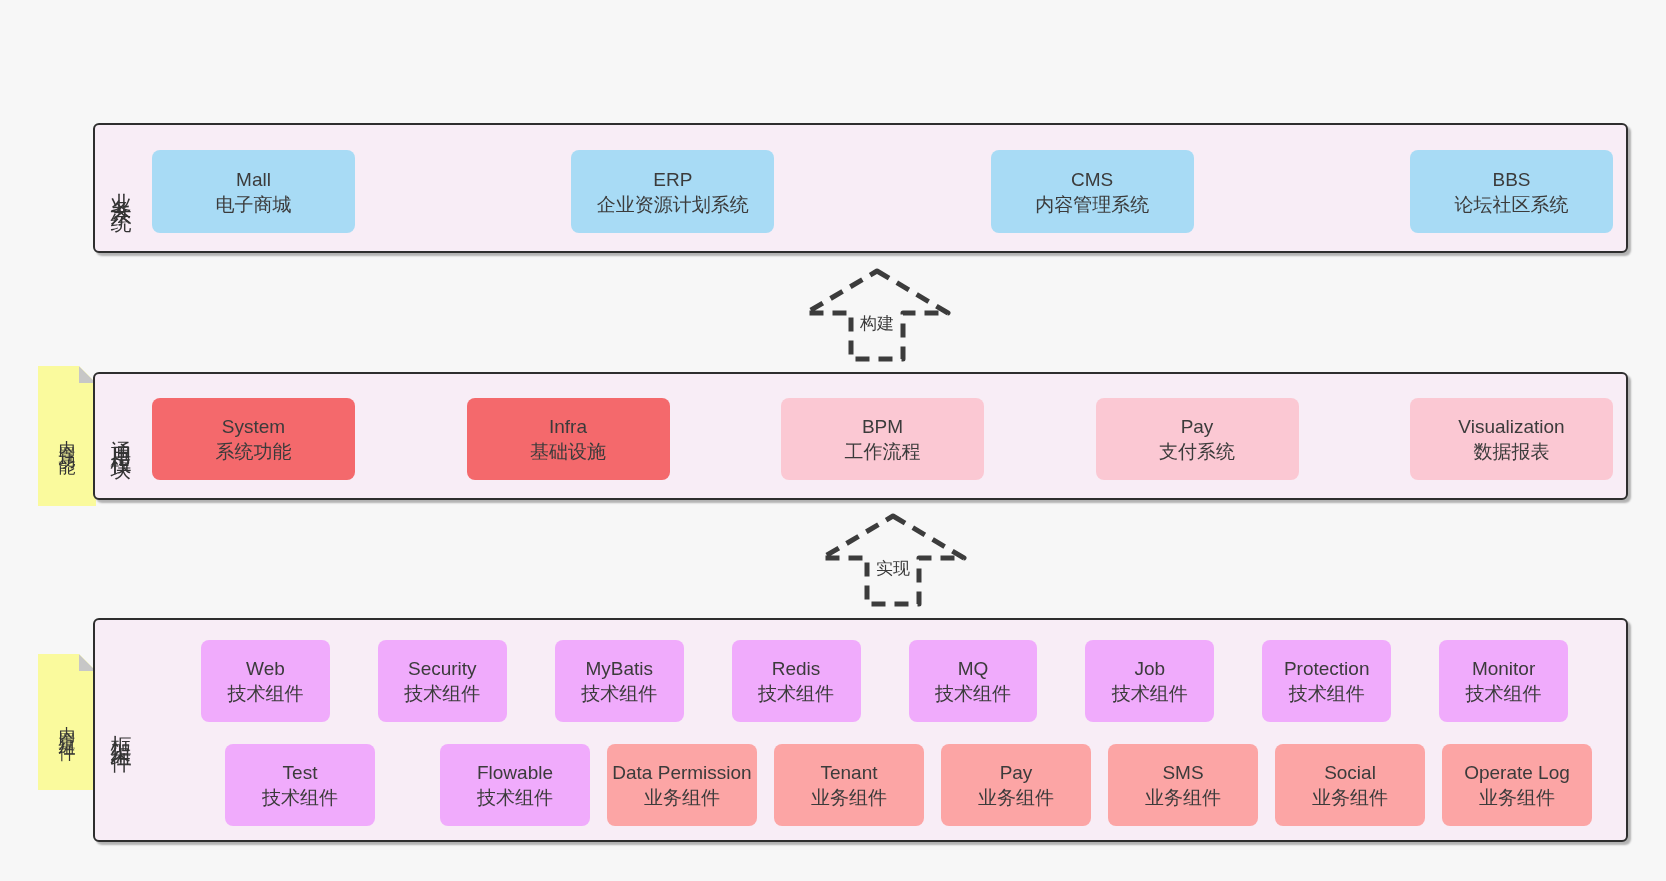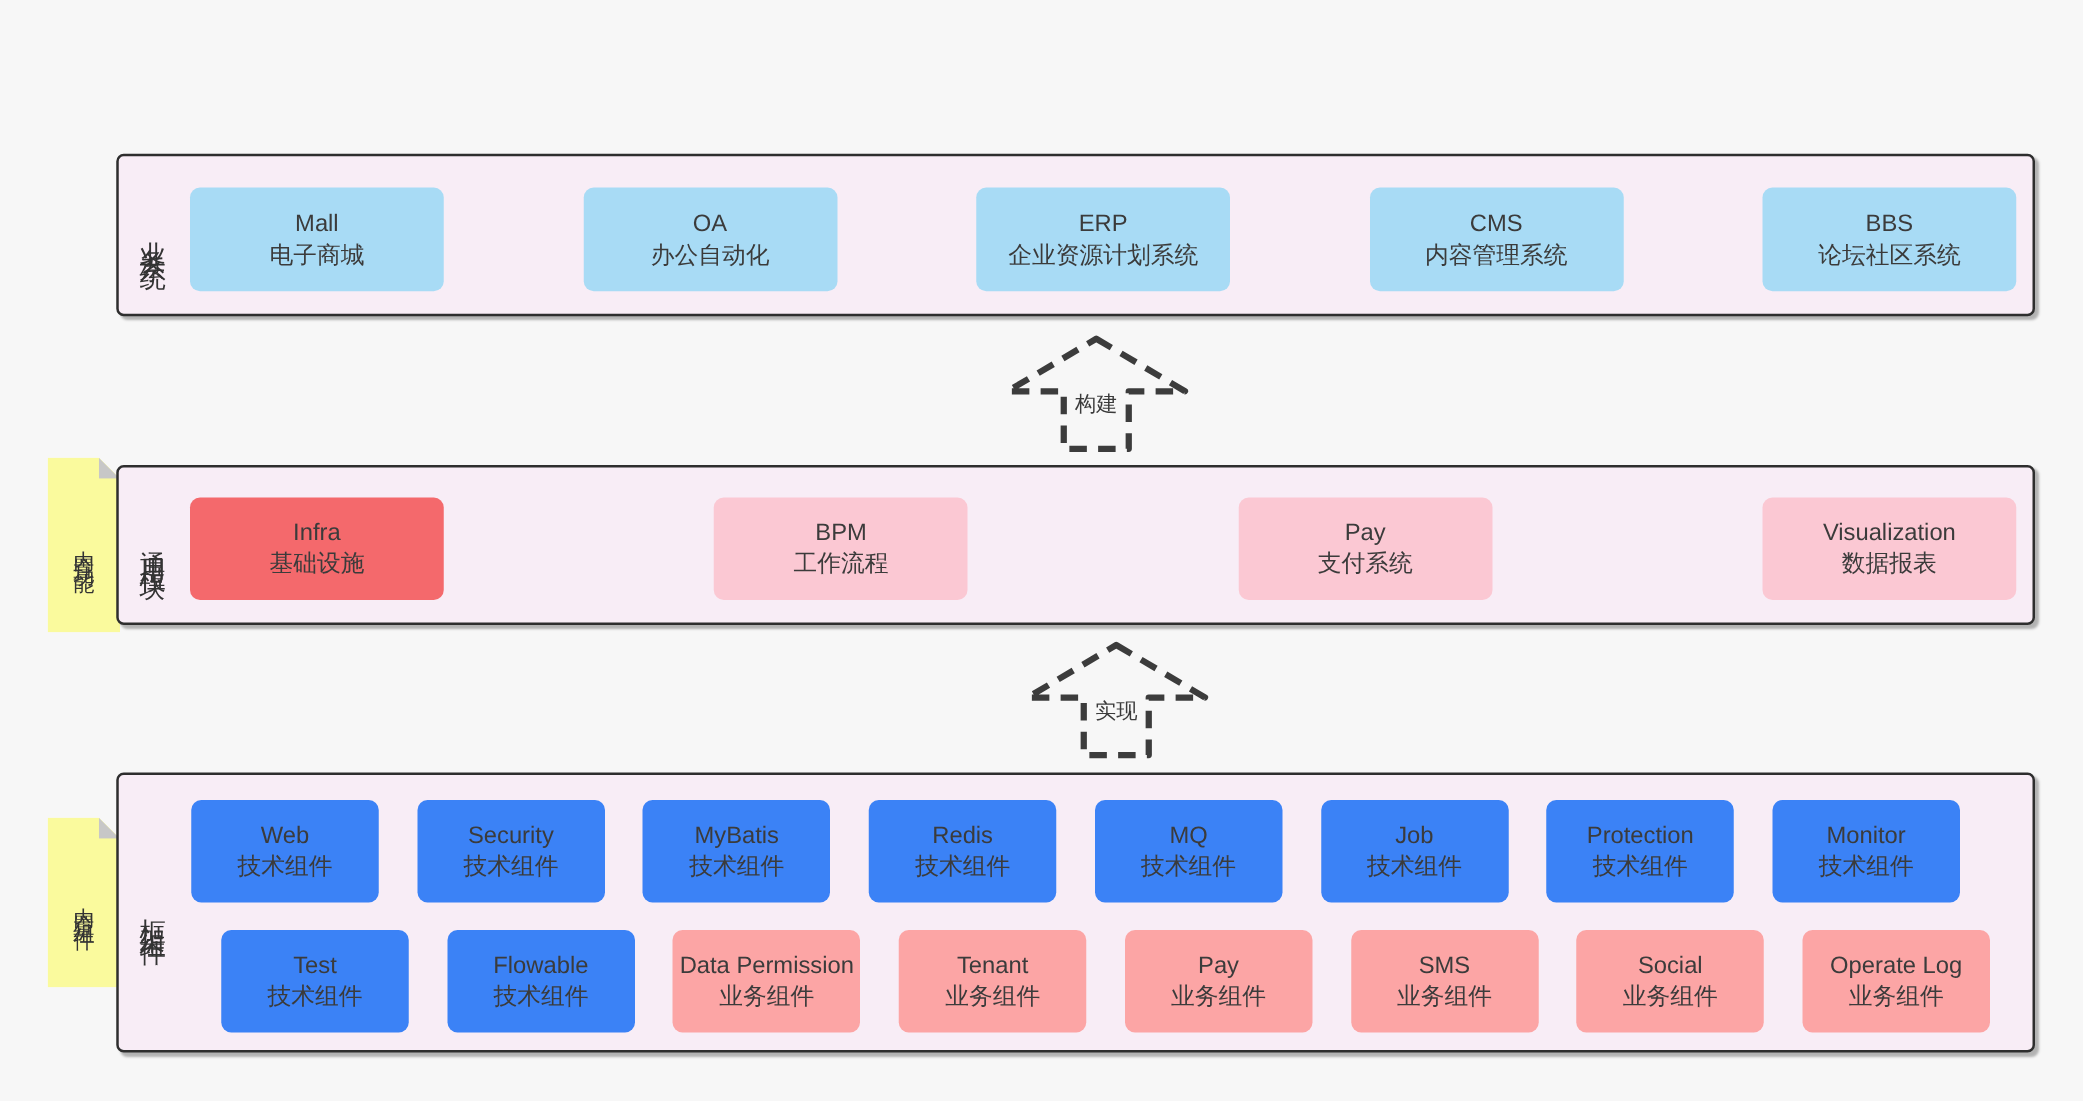--- a/index.html
+++ b/index.html
@@ -24,21 +24,21 @@
   .band3 .boxes{left:58px;width:1415px;height:82px;}
   .band3 .row1{top:20px;}
   .band3 .row2{top:124px;padding-left:24px;}
   .band3 .box{width:150px;}
 
   .box{border-radius:8px;display:flex;flex-direction:column;align-items:center;justify-content:center;
        text-align:center;font-size:19px;line-height:25px;color:#3b3b3b;}
   .box.blue{background:#a8dbf5;}
   .box.red{background:#f4696c;}
   .box.pink{background:#fbc8d3;}
-  .box.green{background:#3b82f6;}
+  .box.green{background:#f0abfc;margin-left:48px;}
   .box.lightgreen{background:#fca5a5;}
 
   .sticky{position:absolute;left:38px;width:58px;background:#fafa9d;z-index:1;
           clip-path:polygon(0 0,calc(100% - 17px) 0,100% 17px,100% 100%,0 100%);}
   .sticky1{top:366px;height:140px;}
   .sticky2{top:654px;height:136px;}
   .fold{position:absolute;top:0;right:0;width:17px;height:17px;background:#c7c7c7;
         clip-path:polygon(0 0,100% 100%,0 100%);}
   .sticky-label{position:absolute;left:50%;top:52%;transform:translate(-50%,-50%);
         writing-mode:vertical-rl;text-orientation:upright;font-size:17px;letter-spacing:6px;
@@ -63,24 +63,20 @@
   </div>
 
   <div class="band band1">
     <div class="band-label">业务系统</div>
     <div class="boxes">
       <div class="box blue">
         <div>Mall</div>
         <div>电子商城</div>
       </div>
       <div class="box blue">
-        <div>OA</div>
-        <div>办公自动化</div>
-      </div>
-      <div class="box blue">
         <div>ERP</div>
         <div>企业资源计划系统</div>
       </div>
       <div class="box blue">
         <div>CMS</div>
         <div>内容管理系统</div>
       </div>
       <div class="box blue">
         <div>BBS</div>
         <div>论坛社区系统</div>
@@ -89,20 +85,24 @@
   </div>
 
   <svg class="arrow" style="left:795px;top:265px" width="166" height="100" viewBox="0 0 166 100">
     <path d="M82 6 L153 48 L108 48 L108 94 L56 94 L56 48 L11 48 Z"></path>
     <text x="82" y="64" text-anchor="middle">构建</text>
   </svg>
 
   <div class="band band2">
     <div class="band-label">通用模块</div>
     <div class="boxes">
+      <div class="box red">
+        <div>System</div>
+        <div>系统功能</div>
+      </div>
       <div class="box red">
         <div>Infra</div>
         <div>基础设施</div>
       </div>
       <div class="box pink">
         <div>BPM</div>
         <div>工作流程</div>
       </div>
       <div class="box pink">
         <div>Pay</div>

